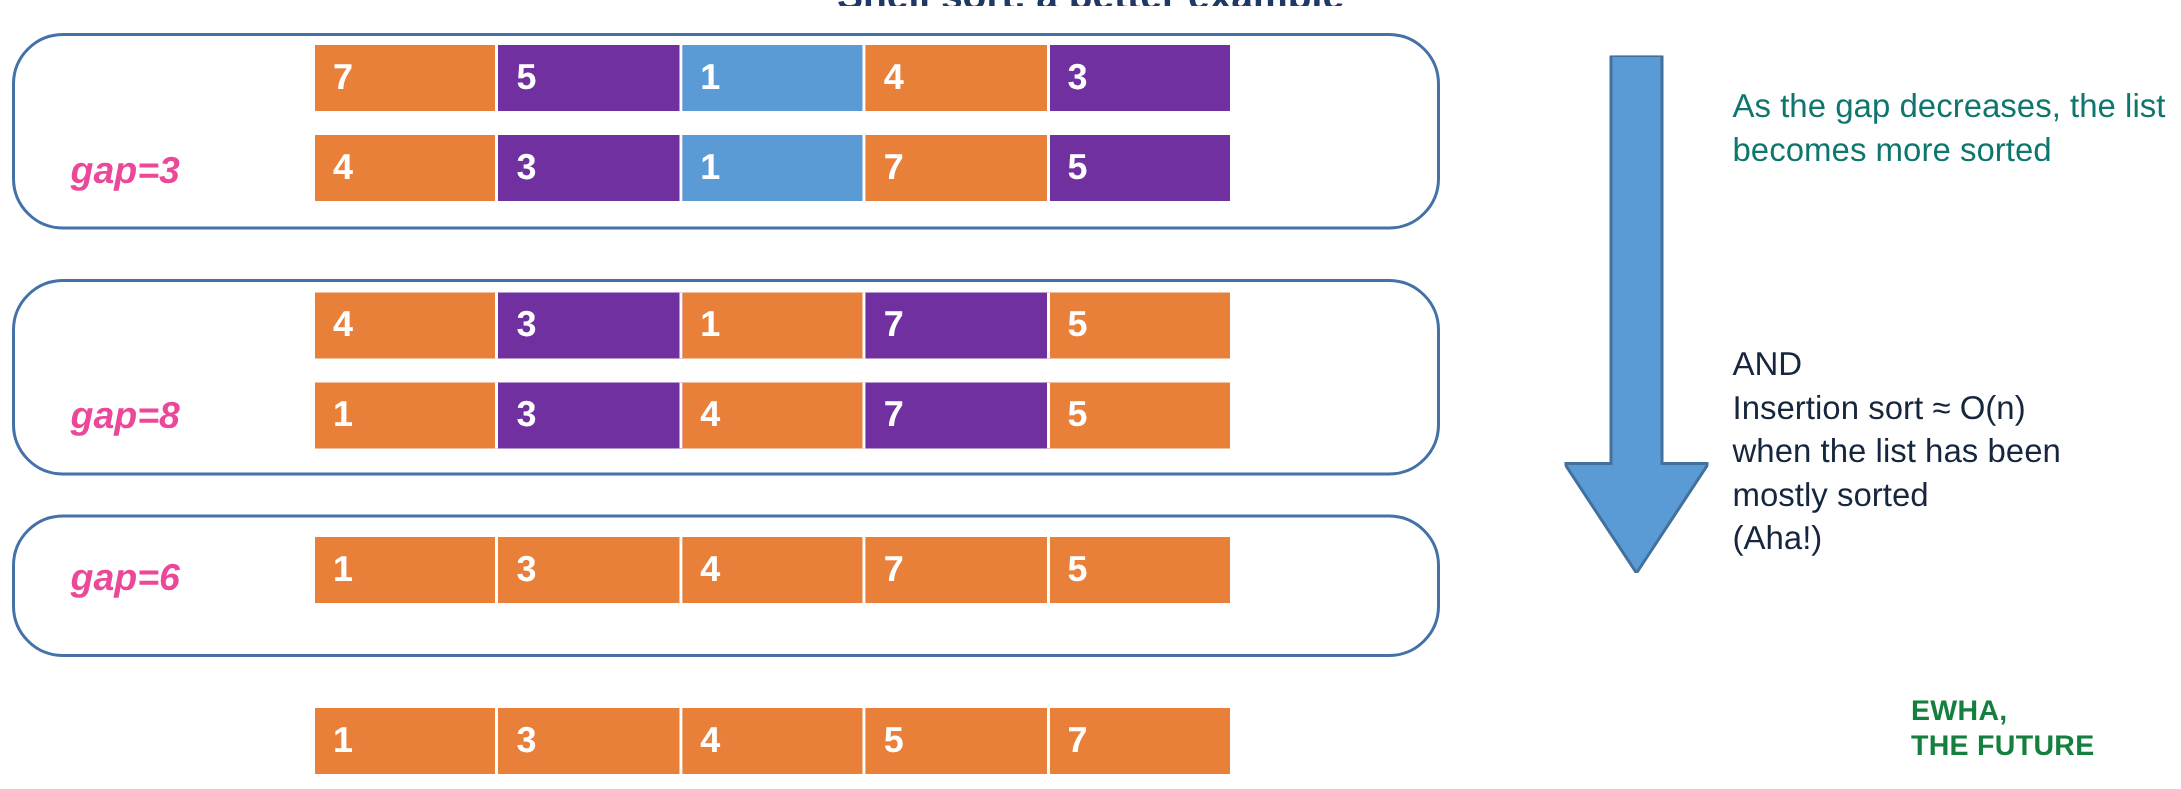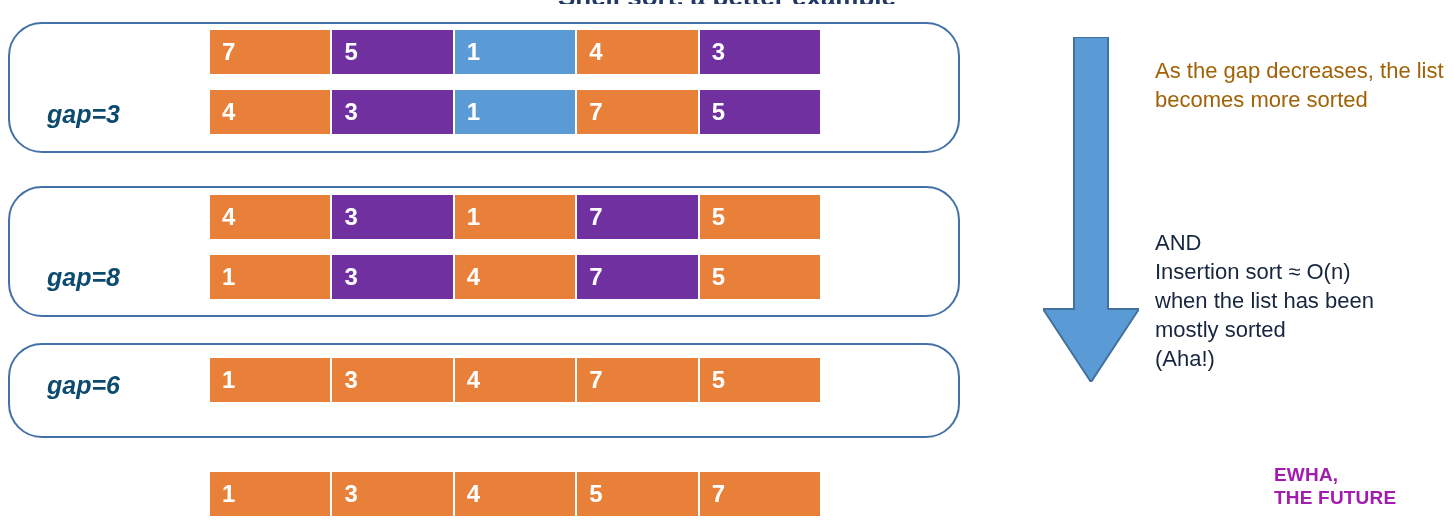--- a/index.html
+++ b/index.html
@@ -43,21 +43,21 @@
   #group-gap2 { left: 8px;  top: 186px; width: 952px; height: 131px; }
   #group-gap1 { left: 8px;  top: 343px; width: 952px; height: 95px;  }
 
   
   .gap-label {
     position: absolute;
     font-family: "Liberation Sans", sans-serif;
     font-style: italic;
     font-weight: bold;
     font-size: 25px;
-    color: #0c4a6e;
+    color: #ec4899;
     white-space: nowrap;
   }
   #gap-label-3 { left: 47px; top: 100px; }
   #gap-label-2 { left: 47px; top: 263px; }
   #gap-label-1 { left: 47px; top: 371px; }
 
   
   .array-row {
     position: absolute;
     left: 210px;
@@ -239,21 +239,21 @@
       <span>7</span>
     </div>
   </div>
 
 <div id="down-arrow">
   <svg viewBox="0 0 96 345" width="96" height="345" preserveAspectRatio="none">
     <polygon points="31,0 65,0 65,272 96,272 48,345 0,272 31,272" fill="#5B9BD5" stroke="#41719C" stroke-width="2"></polygon>
   </svg>
 </div>
 
-<div class="side-text" id="side-text-1" style="color: #a16207;">As the gap decreases, the list becomes more sorted</div>
+<div class="side-text" id="side-text-1" style="color: #0f766e;">As the gap decreases, the list becomes more sorted</div>
 <div class="side-text" id="side-text-2" style="color: rgb(23, 38, 63); margin-top: 32px;">AND
 Insertion sort ≈ O(n)
 when the list has been
 mostly sorted
 (Aha!)</div>
 
-<div id="ewha-logo" style="color: #a21caf;">EWHA,
+<div id="ewha-logo" style="color: #15803d;">EWHA,
 THE FUTURE</div>
 
 </body></html>

